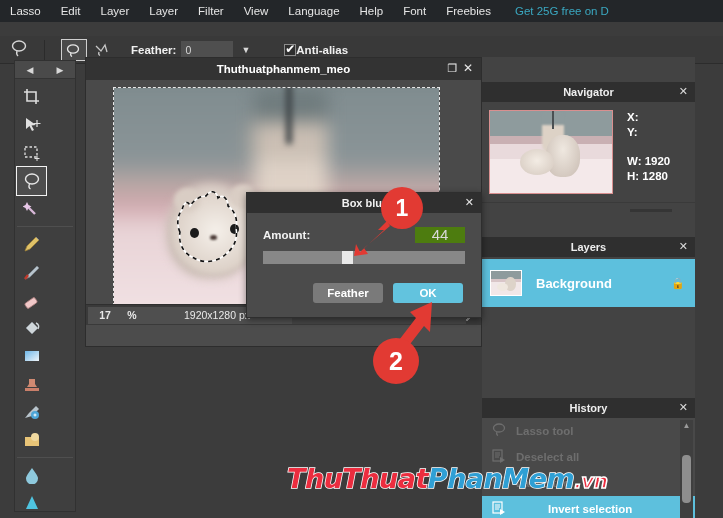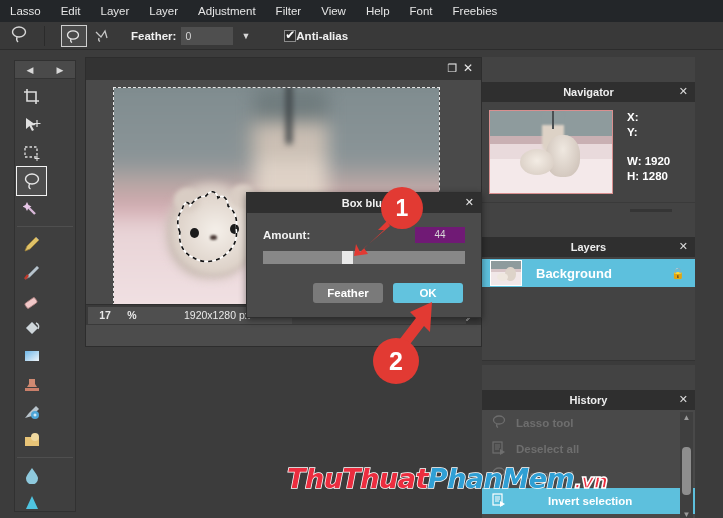--- a/index.html
+++ b/index.html
@@ -17,21 +17,21 @@
     background: #232629; display: flex; align-items: center;
   }
   .menu-item {
     color: #e6e6e6; font-size: 11.5px; padding: 0 10px; height: 22px;
     line-height: 22px; white-space: nowrap; cursor: default;
   }
   .menu-item.promo { color: #3aa8c1; padding-left: 14px; }
 
   
   .optionsbar {
-    position: absolute; left: 0; top: 22px; width: 723px; height: 28px;
+    position: absolute; left: 0; top: 36px; width: 723px; height: 28px;
     background: #393939; display: flex; align-items: center;
     border-bottom: 1px solid #2c2c2c;
   }
   .opt-tool-glyph { width: 40px; text-align: center; }
   .opt-sep { width: 1px; height: 20px; background: #2b2b2b; margin: 0 4px; }
   .opt-mode-group { display: flex; align-items: center; gap: 2px; margin-left: 12px; }
   .opt-mode {
     width: 26px; height: 22px; display: flex; align-items: center; justify-content: center;
   }
   .opt-mode.active { border: 1px solid #cfcfcf; background: #4a4a4a; }
@@ -168,22 +168,22 @@
   }
   .dlg-title {
     height: 20px; background: #2f2f2f; display: flex; align-items: center;
     justify-content: center; position: relative;
   }
   .dlg-title .t { color: #f2f2f2; font-size: 11px; font-weight: bold; }
   .dlg-close { position: absolute; right: 7px; top: 3px; color: #e6e6e6; font-size: 11px; }
   .dlg-row { display: flex; align-items: center; padding: 14px 16px 0 16px; }
   .dlg-label { color: #f2f2f2; font-size: 11.5px; font-weight: bold; }
   .dlg-value {
-    margin-left: auto; width: 50px; height: 16px; background: #701a75;
-    color: #d9d9d9; font-size: 10px; text-align: center; line-height: 16px;
+    margin-left: auto; width: 50px; height: 16px; background: #4d7c0f;
+    color: #d9d9d9; font-size: 15px; text-align: center; line-height: 16px;
   }
   .dlg-slider {
     margin: 8px 16px 0 16px; height: 13px; background: #888888; position: relative;
   }
   .dlg-knob {
     position: absolute; left: 39%; top: 0; width: 11px; height: 13px; background: #e9e9e9;
   }
   .dlg-buttons {
     display: flex; justify-content: flex-end; gap: 10px;
     padding: 19px 18px 0 0;
@@ -234,21 +234,21 @@
   }
   .zoom-knob { position: absolute; left: 3%; top: 0; width: 9px; height: 12px; background: #e8e8e8; }
   .zoom-val {
     width: 42px; height: 18px; background: #353535; color: #ededed; font-size: 10.5px;
     font-weight: bold; text-align: center; line-height: 18px; margin-left: 6px;
   }
   .zoom-pct { color: #ededed; font-size: 10.5px; font-weight: bold; margin-left: 8px; }
 
   #layers { top: 212px; height: 165px; }
   .layer-row {
-    height: 28px; background: #5dc0dd; display: flex; align-items: center;
+    height: 48px; background: #5dc0dd; display: flex; align-items: center;
     padding: 0 10px 0 8px; margin-top: 2px;
   }
   .layer-thumb {
     width: 32px; height: 26px; border: 1px solid #ffffff; position: relative; overflow: hidden;
   }
   .lt-bg { position: absolute; inset: 0;
     background: linear-gradient(#8e9b9d 0 32%, #d9c6c8 32% 46%, #f1e7e8 46% 100%); }
   .lt-cat { position: absolute; left: 14px; top: 6px; width: 11px; height: 14px;
     background: #ddd3c9; border-radius: 46%; }
   .lt-ham { position: absolute; left: 6px; top: 12px; width: 11px; height: 8px;
@@ -257,21 +257,21 @@
   .layer-lock { margin-left: auto; color: #eaf7fb; font-size: 11px; }
   .layer-empty { height: 73px; background: #434343; }
   .panel-footer {
     height: 26px; background: #3b3b3b; display: flex; align-items: center;
     padding: 0 6px; border-top: 1px solid #333;
   }
   .pf-btn { width: 24px; height: 20px; display: flex; align-items: center; justify-content: center;
     color: #d2d2d2; font-size: 13px; }
   .pf-spacer { flex: 1; }
 
-  #history { top: 365px; height: 139px; }
+  #history { top: 373px; height: 139px; }
   .hist-list { position: relative; height: 113px; background: #494949; overflow: hidden; }
   .hist-item {
     height: 26px; display: flex; align-items: center; padding-left: 10px; gap: 8px;
   }
   .hist-item .ic { width: 16px; color: #6e6e6e; font-size: 13px; }
   .hist-item .lb { color: #6e6e6e; font-size: 11.5px; font-weight: bold; }
   .hist-item.active { background: #5dc0dd; gap: 40px; }
   .hist-item.active .ic, .hist-item.active .lb { color: #ffffff; }
   .hist-scroll {
     position: absolute; right: 2px; top: 2px; width: 13px; bottom: 2px; background: #3f3f3f;
@@ -304,26 +304,27 @@
 </head>
 <body>
 
 <div id="app">
 
   <div class="menubar">
     <div class="menu-item">Lasso</div>
     <div class="menu-item">Edit</div>
     <div class="menu-item">Layer</div>
     <div class="menu-item">Layer</div>
-    <div class="menu-item">Adjustment</div>
     <div class="menu-item">Filter</div>
     <div class="menu-item">View</div>
+    <div class="menu-item">Language</div>
     <div class="menu-item">Help</div>
     <div class="menu-item">Font</div>
     <div class="menu-item">Freebies</div>
+    <div class="menu-item promo">Get 25G free on D</div>
   </div>
 
   <div class="optionsbar">
     <div class="opt-tool-glyph">
       <svg width="20" height="20" viewBox="0 0 20 20">
         <ellipse cx="9" cy="8" rx="6.5" ry="5" fill="none" stroke="#d8d8d8" stroke-width="1.4"></ellipse>
         <path d="M7 13 q-1 3 1 5" fill="none" stroke="#d8d8d8" stroke-width="1.4"></path>
       </svg>
     </div>
     <div class="opt-sep"></div>
@@ -454,20 +455,21 @@
       <div class="tb-cell">
         
       </div>
 
     </div>
 
   </div>
 
   <div class="doc-window">
     <div class="doc-title">
+      <span class="t">Thuthuatphanmem_meo</span>
       <span class="doc-btn restore">❐</span>
       <span class="doc-btn close">✕</span>
     </div>
     <div class="doc-body">
       <div class="img-wrap">
         <div class="photo">
           <div class="ph-bg"></div>
           <div class="ph-vase"></div>
           <div class="ph-stem"></div>
           <div class="ph-cat"></div>

